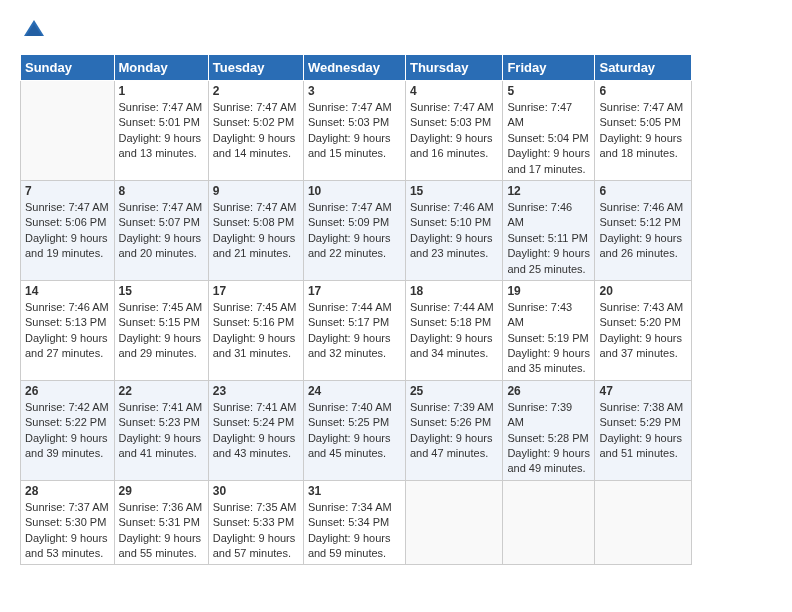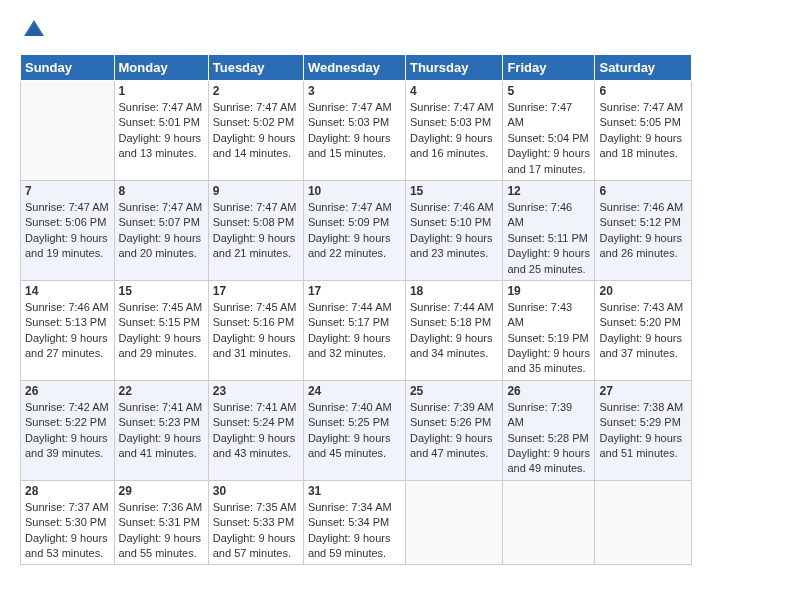--- a/index.html
+++ b/index.html
@@ -242,21 +242,21 @@
           </td>
           <td>
             <span class="day-number">25</span>
             <div class="day-info">Sunrise: 7:39 AM<br>Sunset: 5:26 PM<br>Daylight: 9 hours<br>and 47 minutes.</div>
           </td>
           <td>
             <span class="day-number">26</span>
             <div class="day-info">Sunrise: 7:39 AM<br>Sunset: 5:28 PM<br>Daylight: 9 hours<br>and 49 minutes.</div>
           </td>
           <td>
-            <span class="day-number">27</span>
+            <span class="day-number">47</span>
             <div class="day-info">Sunrise: 7:38 AM<br>Sunset: 5:29 PM<br>Daylight: 9 hours<br>and 51 minutes.</div>
           </td>
         </tr>
         <tr class="row-odd">
           <td>
             <span class="day-number">28</span>
             <div class="day-info">Sunrise: 7:37 AM<br>Sunset: 5:30 PM<br>Daylight: 9 hours<br>and 53 minutes.</div>
           </td>
           <td>
             <span class="day-number">29</span>

